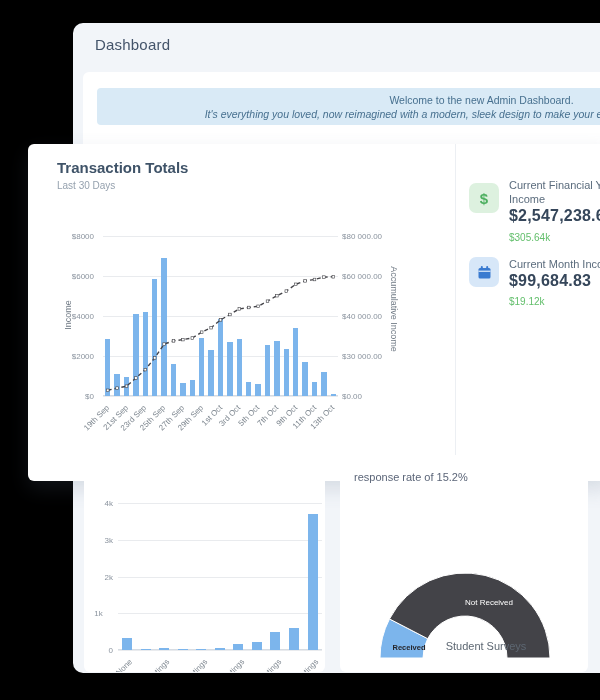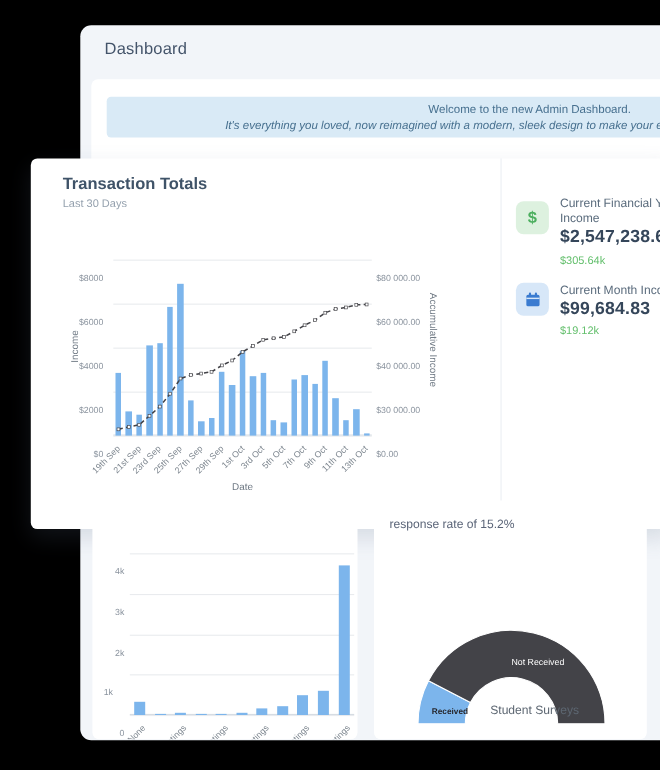--- a/index.html
+++ b/index.html
@@ -21,21 +21,21 @@
 
   
   #tx-card{left:28px;top:144px;width:582px;height:337px;background:#fff;border-radius:6px;
            box-shadow:0 8px 20px rgba(90,108,132,.18);}
   #tx-title{left:29px;top:15px;font-size:15px;font-weight:bold;color:#3f5368;}
   #tx-sub{left:29px;top:36px;font-size:10px;color:#95a1ae;}
   #tx-plot{left:75px;top:92px;width:235px;height:160px;}
   .gridline{position:absolute;left:0;width:100%;height:1px;background:#e9ebee;}
   .axis-line{position:absolute;left:0;bottom:0;width:100%;height:1px;background:#d6dce3;}
   .bar{position:absolute;bottom:0;background:#7cb5ec;}
-  .ytick{position:absolute;font-size:8px;color:#8a939e;margin-top:16px;}
+  .ytick{position:absolute;font-size:8px;color:#8a939e;}
   .ytick-l{right:516px;text-align:right;}
   .ytick-r{left:314px;text-align:left;}
   .xtick{position:absolute;font-size:8px;color:#7d868f;width:100px;text-align:right;
          transform:rotate(-45deg);transform-origin:100% 50%;}
   .axis-title{position:absolute;font-size:9px;color:#6f7984;text-align:center;}
   #tx-divider{left:427px;top:0;width:1px;height:337px;background:#eceff3;}
 
   
   .stat-icon{position:absolute;width:30px;height:30px;border-radius:7px;display:flex;
              align-items:center;justify-content:center;}
@@ -130,21 +130,20 @@
       <div class="bar" style="left: 180.6px; width: 5.4px; height: 46.6px; z-index: 2;"></div>
       <div class="bar" style="left: 190px; width: 5.4px; height: 68px; z-index: 2;"></div>
       <div class="bar" style="left: 199.4px; width: 5.4px; height: 34px; z-index: 2;"></div>
       <div class="bar" style="left: 208.8px; width: 5.4px; height: 14px; z-index: 2;"></div>
       <div class="bar" style="left: 218.2px; width: 5.4px; height: 24px; z-index: 2;"></div>
       <div class="bar" style="left: 227.6px; width: 5.4px; height: 2.4px; z-index: 2;"></div>
     </div>
   <div id="tx-axes"></div>
   <div class="axis-title abs" style="left:-12px;top:166px;width:104px;transform:rotate(-90deg);">Income</div>
   <div class="axis-title abs" style="left:306px;top:160px;width:120px;transform:rotate(90deg);">Accumulative Income</div>
-  <div class="axis-title abs" style="left:75px;top:293px;width:235px;">Date</div>
 
   <div id="tx-divider" class="abs"></div>
 
   <div class="stat-icon green" style="left:441px;top:39px;">$</div>
   <div class="stat-label" style="left:481px;top:34px;">Current Financial Year Income</div>
   <div class="stat-value" style="left:481px;top:63px;">$2,547,238.61</div>
   <div class="stat-delta" style="left:481px;top:88px;">$305.64k</div>
 
   <div class="stat-icon blue" style="left:441px;top:113px;">
     <svg width="15" height="15" viewBox="0 0 15 15">

